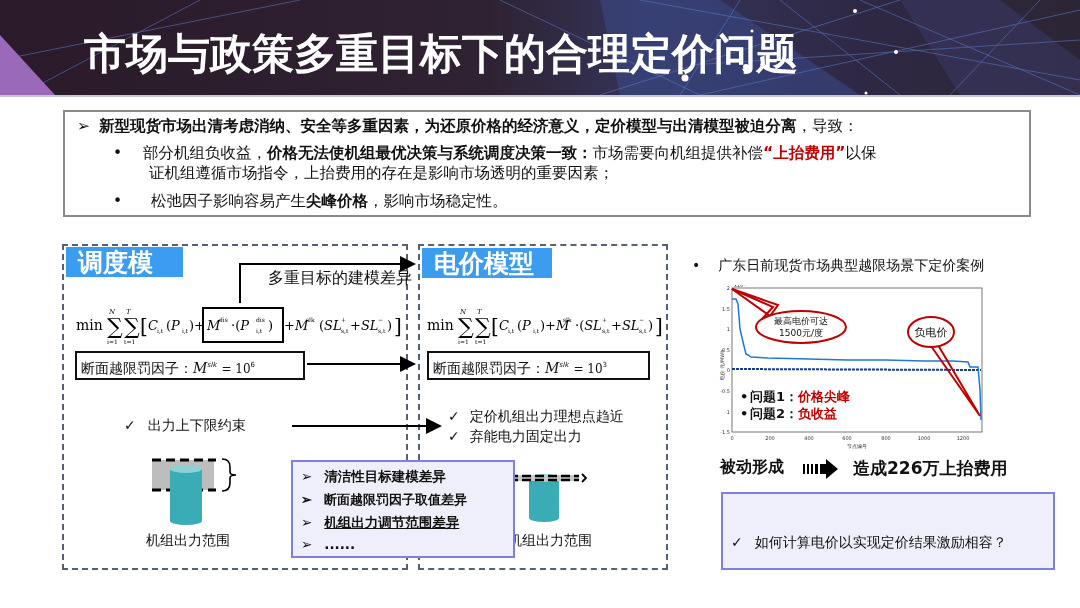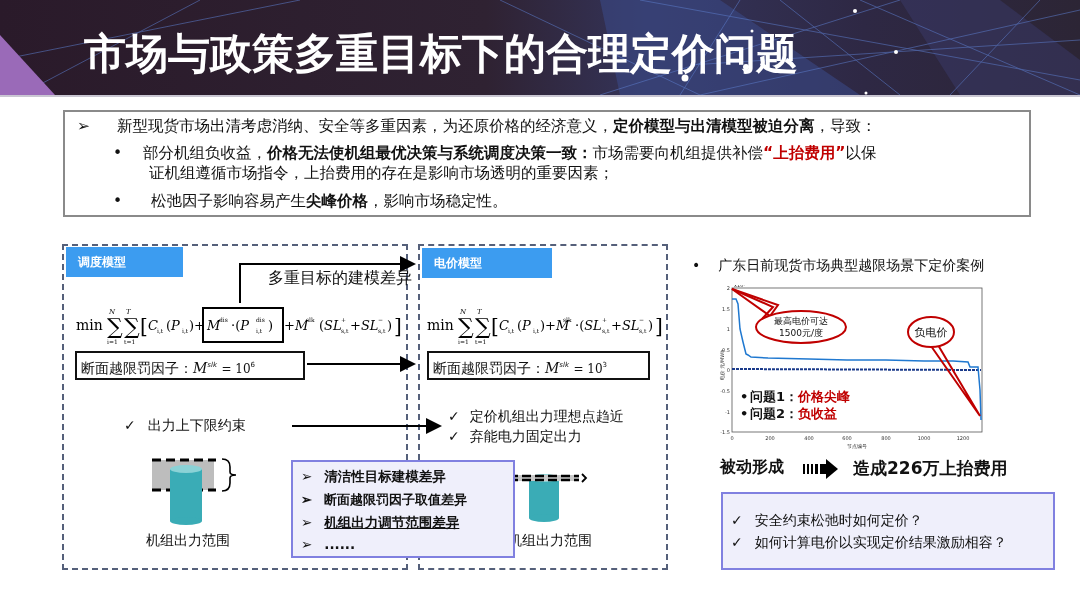--- a/index.html
+++ b/index.html
@@ -5,21 +5,21 @@
   * { margin:0; padding:0; box-sizing:border-box; }
   body { width:1080px; height:608px; overflow:hidden; background:#ffffff; font-family:"DejaVu Sans","Liberation Sans",sans-serif; color:#111; position:relative; }
   .header { position:absolute; left:0; top:0; width:1080px; height:95px; background:linear-gradient(90deg,#2a1a2a 0%,#2f2232 45%,#34345a 60%,#2e2844 80%,#2c2535 100%); overflow:hidden; }
   .header svg.bg { position:absolute; left:0; top:0; }
   .page-title { position:absolute; left:84px; top:26px; font-size:42px; font-weight:bold; color:#fff; letter-spacing:0px; font-family:"DejaVu Sans",sans-serif; }
   .intro-box { position:absolute; left:63px; top:110px; width:968px; height:107px; border:2px solid #8a8a8a; background:#fff; font-size:15.5px; }
   .intro-line { position:absolute; white-space:nowrap; }
   .b { font-weight:bold; }
   .red { color:#c00000; font-weight:bold; }
   .dbox { position:absolute; border:2px dashed #55607a; }
-  .tag { position:absolute; background:#3c9cf0; color:#fff; font-weight:bold; font-size:12px; padding:2px 12px; height:30px; line-height:27px; }
+  .tag { position:absolute; background:#3c9cf0; color:#fff; font-weight:bold; font-size:25px; padding:2px 12px; height:30px; line-height:27px; }
   .formula { position:absolute; font-family:"DejaVu Serif","Liberation Serif",serif; font-size:14px; white-space:nowrap; }
   .fbox { position:absolute; border:2px solid #111; background:#fff; font-size:14px; white-space:nowrap; padding-left:4px; line-height:25px; }
   .text { position:absolute; white-space:nowrap; font-size:14px; }
   .purple-box { position:absolute; background:#efeffb; border:2px solid #8080e0;margin-left:24px; }
   .chart-title { position:absolute; font-size:14px; white-space:nowrap; }
 </style>
 </head>
 <body>
 
 <div class="header">
@@ -49,21 +49,21 @@
   <svg width="60" height="95" style="position:absolute;left:0;top:0;">
     <polygon points="0,35 0,95 55,95" fill="#9a6ab8"></polygon>
   </svg>
   <div class="page-title">市场与政策多重目标下的合理定价问题</div>
 </div>
 <div style="position:absolute;left:0;top:95px;width:1080px;height:2px;background:#c9c6d2;"></div>
 
 <div class="intro-box">
   <div class="intro-line" style="left:12px;top:4px;">
     <span>➢</span>
-    <span style="margin-left:22px;">新型现货市场出清考虑消纳、安全等多重因素，为还原价格的经济意义，</span><span class="b">定价模型与出清模型被迫分离</span><span>，导致：</span>
+    <span style="margin-left:4px;font-weight:bold;">新型现货市场出清考虑消纳、安全等多重因素，为还原价格的经济意义，</span><span class="b">定价模型与出清模型被迫分离</span><span>，导致：</span>
   </div>
   <div class="intro-line" style="left:48px;top:31px;">
     <span>•</span>
     <span style="margin-left:16px;">部分机组负收益，</span><span class="b">价格无法使机组最优决策与系统调度决策一致：</span><span>市场需要向机组提供补偿</span><span class="red">“上抬费用”</span><span>以保</span>
   </div>
   <div class="intro-line" style="left:48px;top:79px;">
     <span>•</span>
     <span style="margin-left:24px;">松弛因子影响容易产生</span><span class="b">尖峰价格</span><span>，影响市场稳定性。</span>
   </div>
   <div class="intro-line" style="left:84px;top:51px;">证机组遵循市场指令，上抬费用的存在是影响市场透明的重要因素；</div>
@@ -259,15 +259,14 @@
   <rect x="1" y="6" width="2" height="10" fill="#000"></rect>
     <rect x="5" y="6" width="2" height="10" fill="#000"></rect>
   <rect x="9" y="6" width="2" height="10" fill="#000"></rect>
     <rect x="13" y="6" width="3" height="10" fill="#000"></rect>
   <rect x="18" y="6" width="6" height="10" fill="#000"></rect>
     <polygon points="24,1 36,11 24,21" fill="#000"></polygon>
 </svg>
 <div class="text" style="left:853px;top:457px;font-size:17px;font-weight:bold;">造成226万上抬费用</div>
 
 <div class="purple-box" style="left:697px;top:492px;width:334px;height:78px;">
-  <div class="text" style="left:8px;top:18px;"><span>✓</span><span style="margin-left:12px;">安全约束松弛时如何定价？</span></div>
   <div class="text" style="left:8px;top:40px;"><span>✓</span><span style="margin-left:12px;">如何计算电价以实现定价结果激励相容？</span></div>
 </div>
 
 </body></html>

